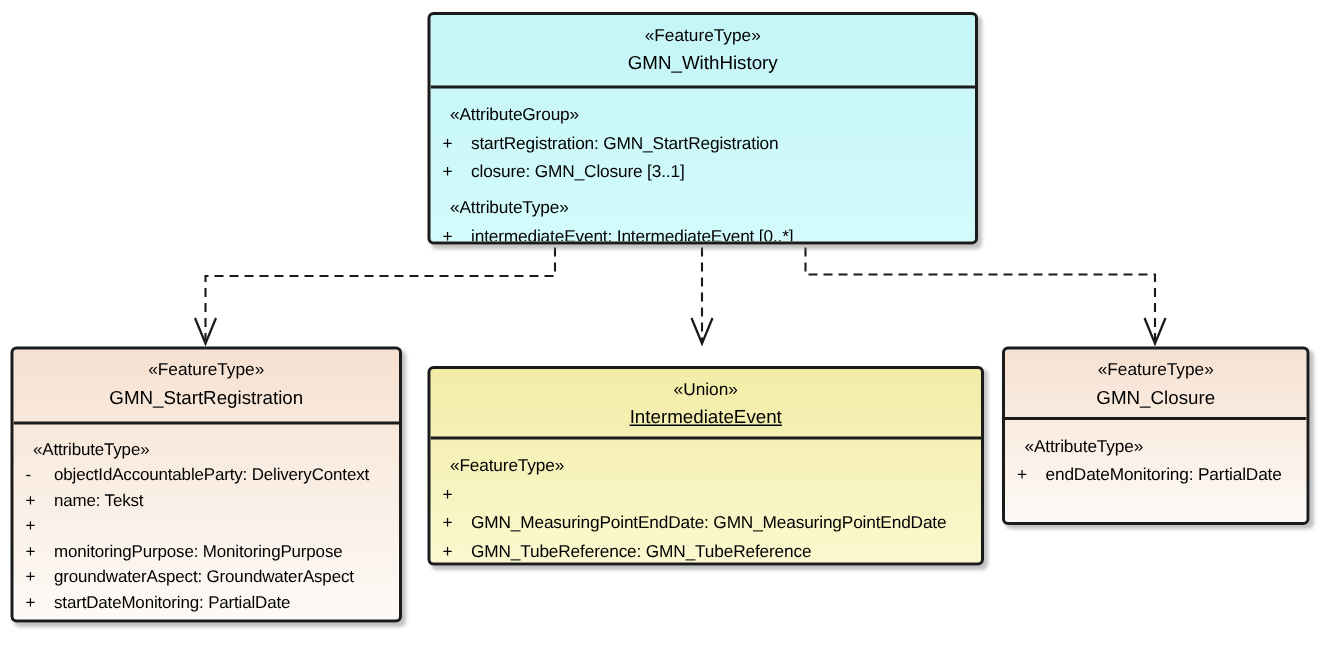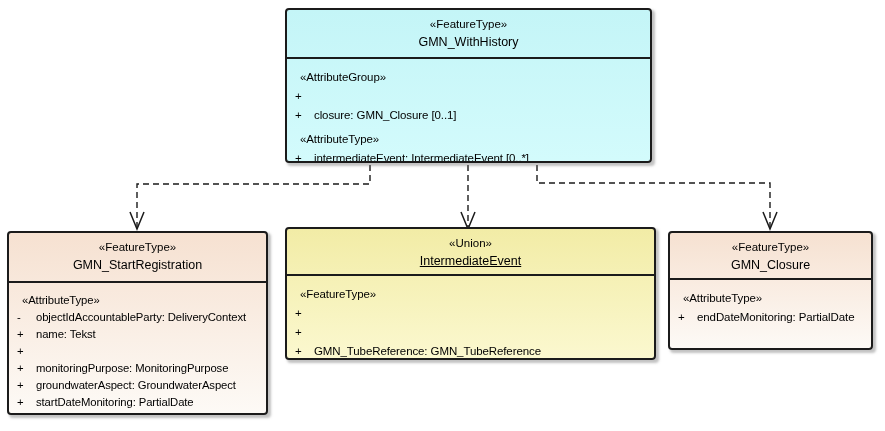--- a/index.html
+++ b/index.html
@@ -52,21 +52,21 @@
   
   .b-top    .row{height:19px;}
   .b-start  .row{height:17px;font-size:11.3px;}
   .b-union  .row{height:19px;}
   .b-closure.uml-box .row, .b-closure .row{height:19px;}
   
   .b-top    {left:285px;top:8px;  width:367px;height:155px;}
   .b-top    .uml-header{height:49px;}
   .b-start  {left:7px;  top:231px;width:261px;height:184px;}
   .b-start  .uml-header{height:50px;}
-  .b-union  {left:285px;top:227px;width:371px;height:133px;}
+  .b-union  {left:285px;top:244px;width:371px;height:133px;}
   .b-union  .uml-header{height:47px;}
   .b-closure{left:668px;top:231px;width:205px;height:119px;}
   .b-closure .uml-header{height:47px;}
   #connectors{
     position:absolute;left:0;top:0;width:885px;height:431px;
     pointer-events:none;
   }
   #connectors path{pointer-events:stroke;}
 </style>
 </head>
@@ -96,24 +96,25 @@
     <div class="uml-header">
       <span class="stereotype">«FeatureType»</span>
       <span class="clsname">GMN_WithHistory</span>
     </div>
     <div class="uml-body">
       <div class="row group">
         <span class="txt">«AttributeGroup»</span>
       </div>
       <div class="row attr">
         <span class="vis">+</span>
+        <span class="txt">startRegistration: GMN_StartRegistration</span>
       </div>
       <div class="row attr">
         <span class="vis">+</span>
-        <span class="txt">closure: GMN_Closure [0..1]</span>
+        <span class="txt">closure: GMN_Closure [3..1]</span>
       </div>
       <div class="row group spaced">
         <span class="txt">«AttributeType»</span>
       </div>
       <div class="row attr">
         <span class="vis">+</span>
         <span class="txt">intermediateEvent: IntermediateEvent [0..*]</span>
       </div>
     </div>
   </div>
@@ -160,20 +161,21 @@
     </div>
     <div class="uml-body">
       <div class="row group">
         <span class="txt">«FeatureType»</span>
       </div>
       <div class="row attr">
         <span class="vis">+</span>
       </div>
       <div class="row attr">
         <span class="vis">+</span>
+        <span class="txt">GMN_MeasuringPointEndDate: GMN_MeasuringPointEndDate</span>
       </div>
       <div class="row attr">
         <span class="vis">+</span>
         <span class="txt">GMN_TubeReference: GMN_TubeReference</span>
       </div>
     </div>
   </div>
 
   <div class="uml-box fill-peach b-closure">
     <div class="uml-header">

